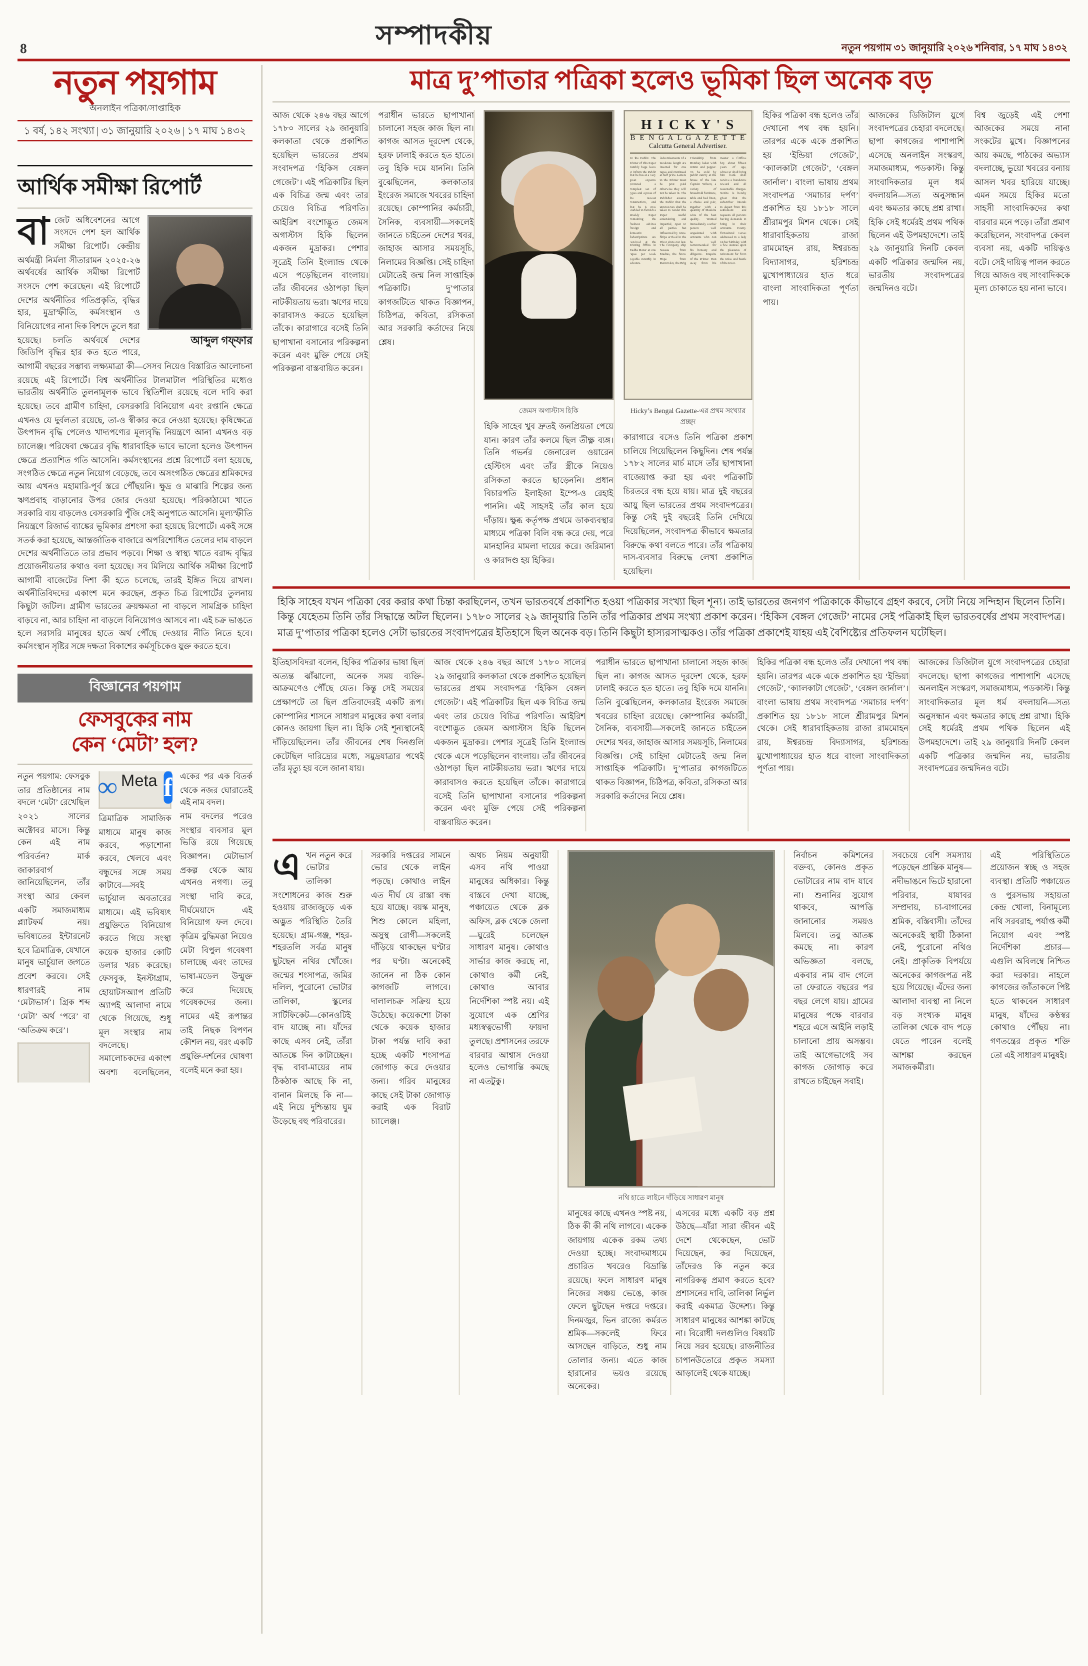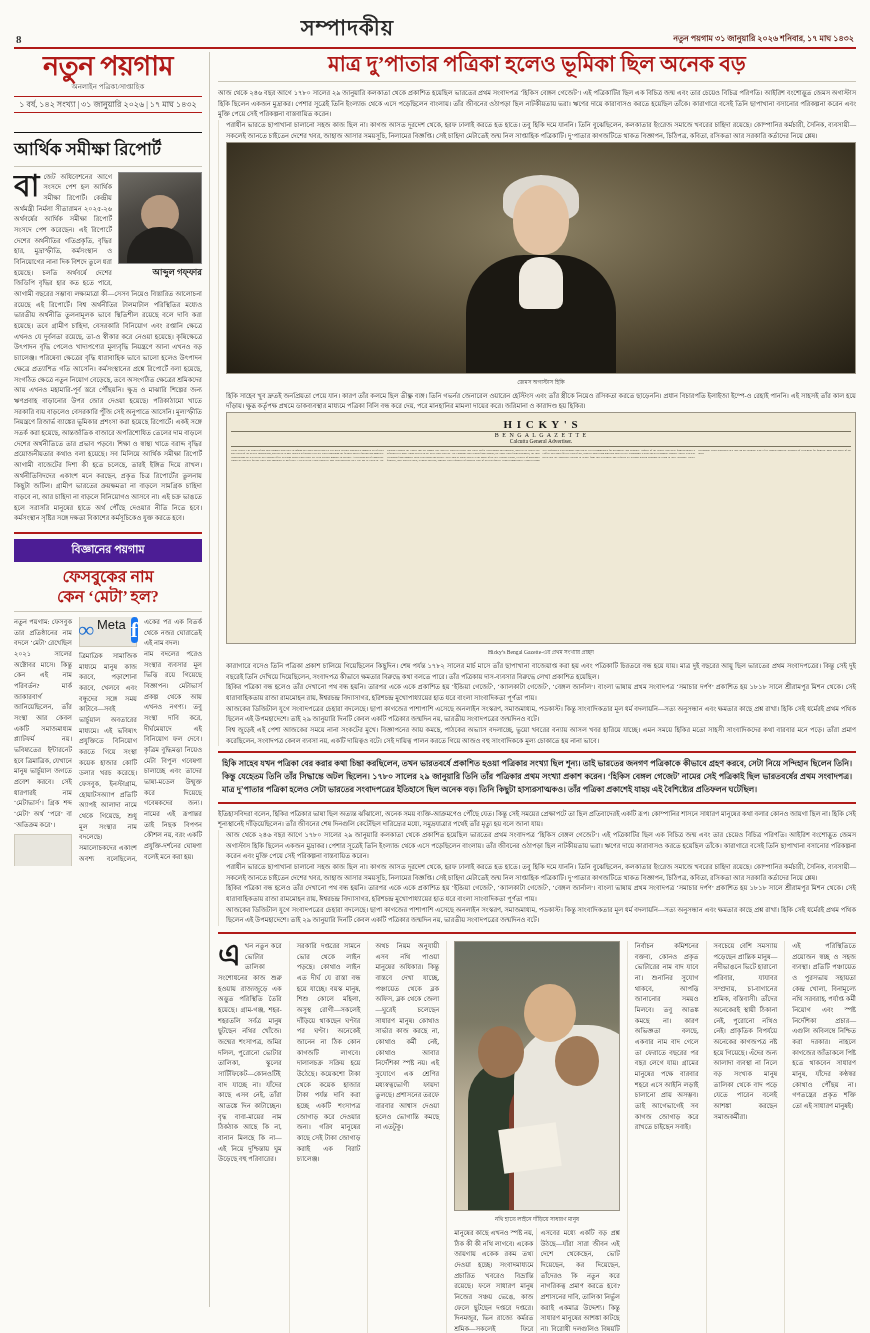--- a/index.html
+++ b/index.html
@@ -158,21 +158,21 @@
   .twocol { column-count: 2; column-gap: 7px; column-rule: 1px solid #ddd9cc; }
   .threecol { column-count: 3; column-gap: 7px; }
 
   
   .sci-box {
     margin-top: 8px;
     border-top: 2px solid #b01a18;
     padding-top: 5px;
   }
   .sci-tag {
-    background: #4c1d95;
+    background: #737373;
     color: #fff;
     font-size: 11px;
     font-weight: bold;
     text-align: center;
     padding: 2px 0;
     margin-bottom: 5px;
   }
   .sci-head {
     text-align: center;
     font-size: 16px;
@@ -230,21 +230,20 @@
     text-align: center;
     color: #b01a18;
     line-height: 1.15;
     border-bottom: 1px solid #c9c5b8;
     padding-bottom: 5px;
     margin-bottom: 6px;
   }
   .top-cols {
     display: flex;
     gap: 0;
-    flex-direction: column;
   }
   .tcol { flex: 1; }
   .tcol + .tcol { border-left: 1px solid #e2ded1; padding-left: 7px; }
 
   .portrait {
     width: 100%;
     height: 232px;
     border: 1px solid #9a9486;
     background: radial-gradient(ellipse at 50% 38%, #8a7f62 0%, #554b35 55%, #241f14 100%);
     position: relative;
@@ -316,21 +315,21 @@
   }
 
   .pullquote {
     border-top: 2px solid #b01a18;
     border-bottom: 2px solid #b01a18;
     padding: 5px 4px;
     margin: 5px 0;
     font-size: 8px;
     line-height: 1.6;
     text-align: justify;
-    font-weight: bold;
+    font-weight: normal;
     color: #222;
   }
 
   
   .story-bottom { margin-top: 7px; flex: 1; }
   .head3 {
     font-size: 25px;
     font-weight: bold;
     text-align: center;
     line-height: 1.15;

